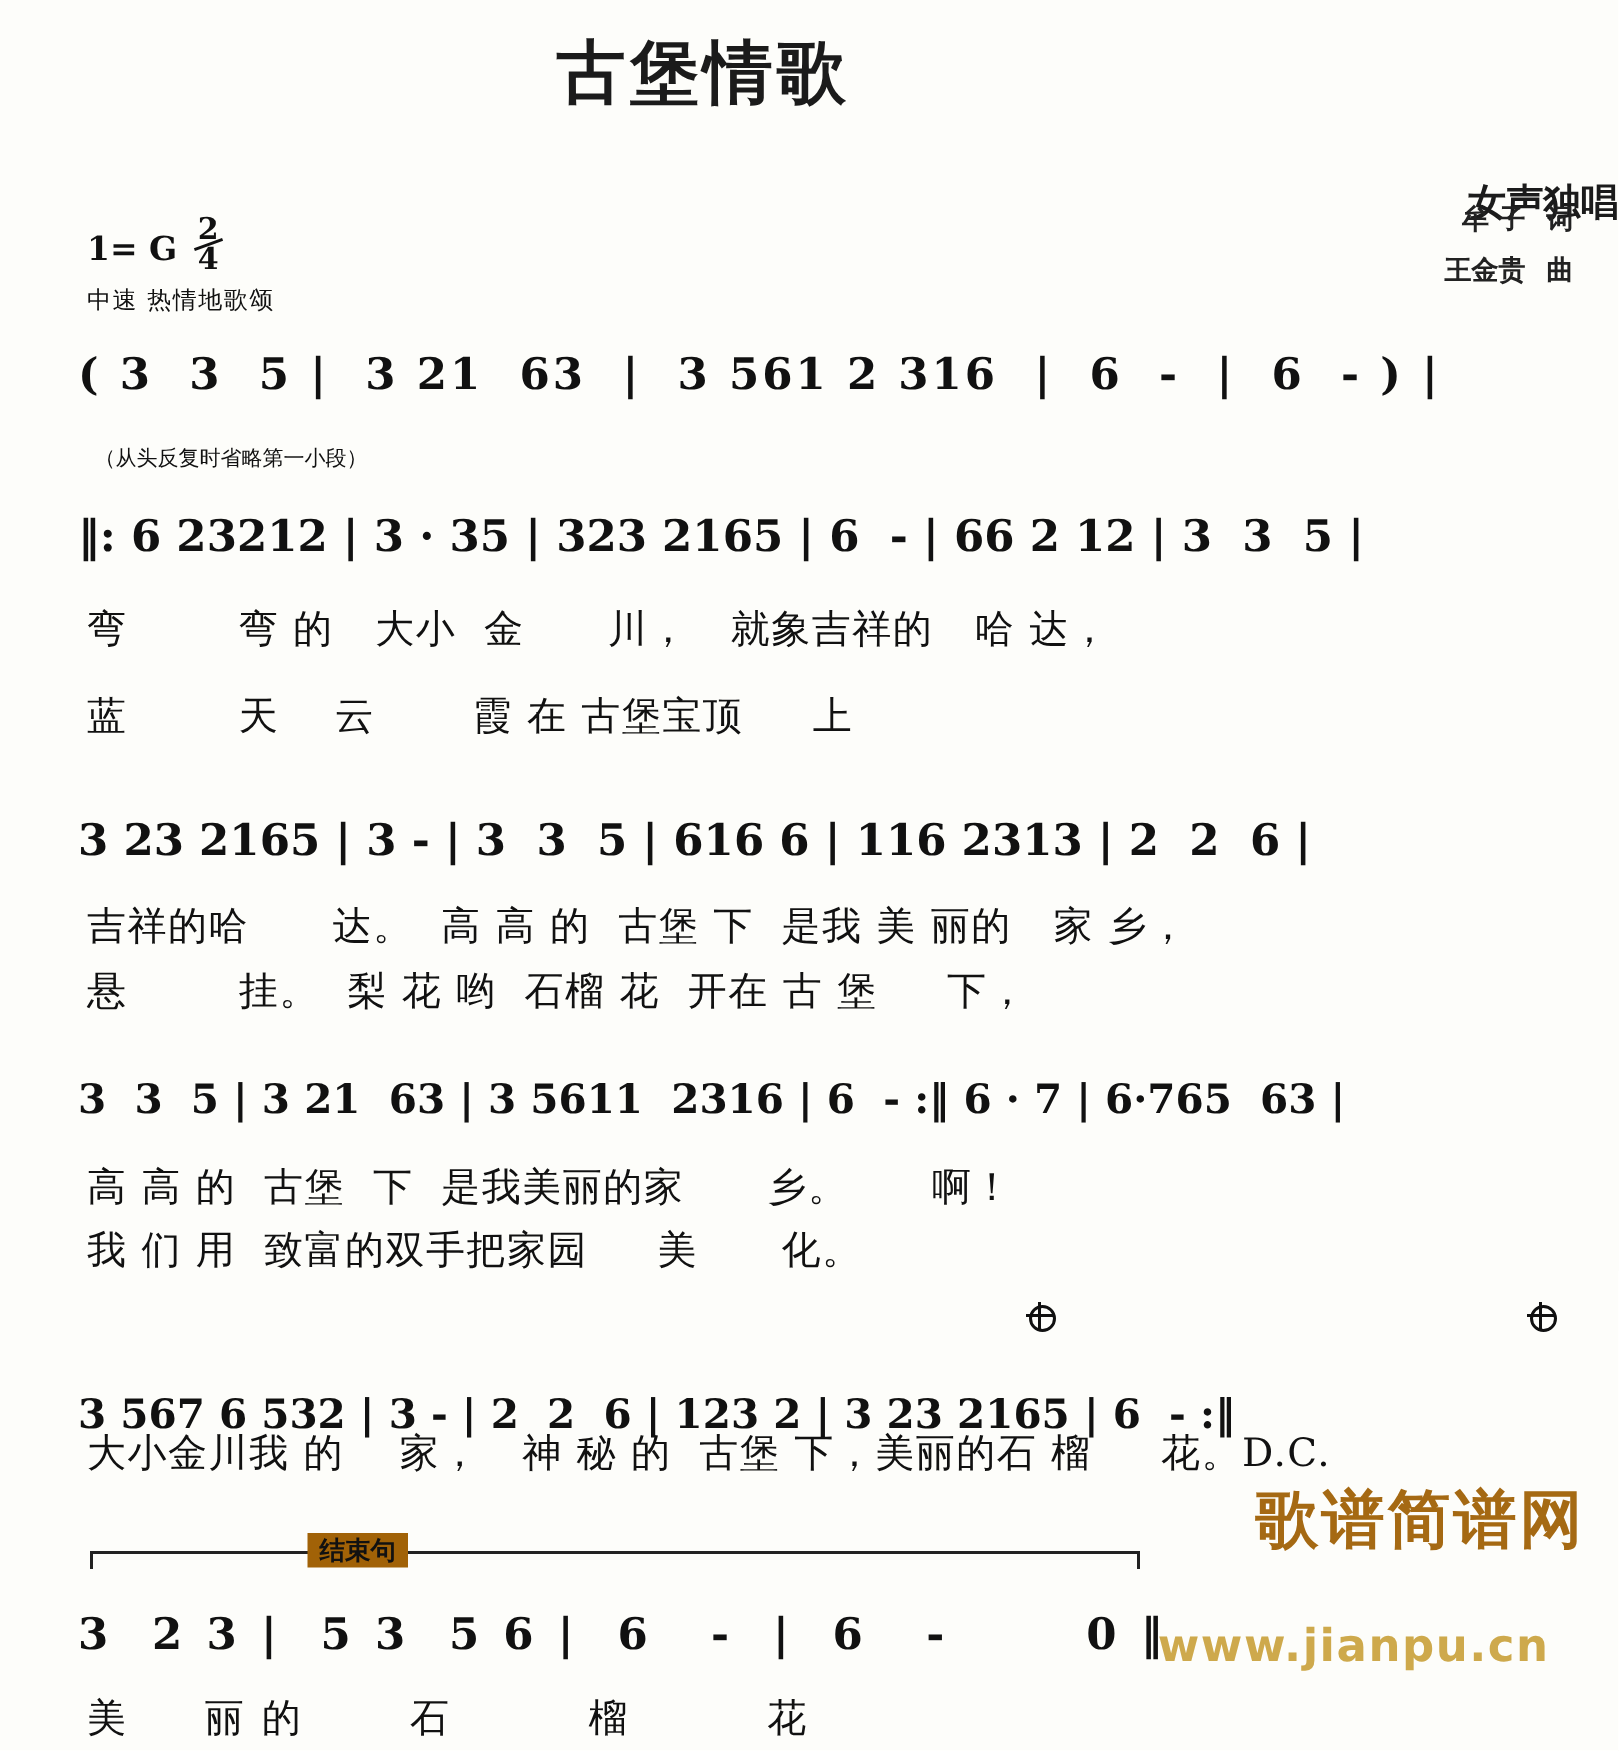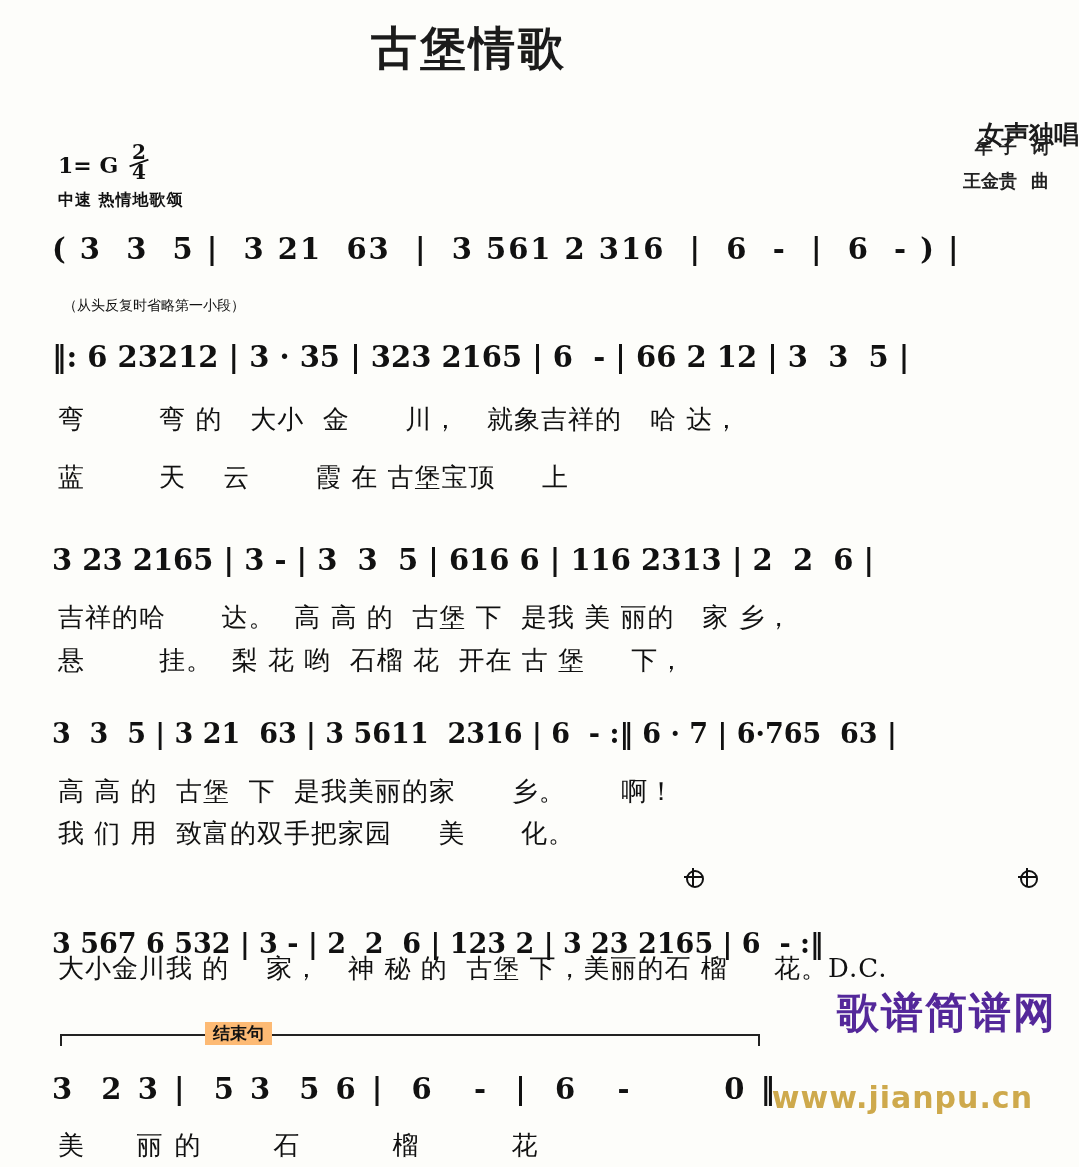--- a/index.html
+++ b/index.html
@@ -83,21 +83,21 @@
     height: 2px;
     background: #111;
     transform: rotate(-20deg);
   }
   .tempo {
     position: absolute;
     left: 58px;
     top: 190px;
     font-family: "DejaVu Serif", serif;
     font-size: 16px;
-    font-weight: bold;
+    font-weight: normal;
     color: #111;
     letter-spacing: 1px;
   }
   .note-hint {
     position: absolute;
     left: 63px;
     top: 297px;
     font-family: Liberation Mono, monospace;
     font-size: 14px;
     color: #111;
@@ -148,36 +148,36 @@
     width: 2px;
     height: 12px;
     background: #222;
   }
   .endmark .tickL { left: 0; }
   .endmark .tickR { right: 0; }
   .endmark .label {
     position: absolute;
     left: 145px;
     top: -4px;
-    background: #fdba74;
+    background: #a16207;
     padding: 0 8px;
     font-family: "DejaVu Serif", serif;
     font-size: 17px;
     font-weight: bold;
     color: #111;
   }
   
   .wm1 {
     position: absolute;
     right: 22px;
     top: 985px;
     font-family: Liberation Sans, sans-serif;
     font-size: 42px;
     font-weight: bold;
-    color: #4c1d95;
+    color: #a16207;
     letter-spacing: 2px;
     opacity: 0.95;
   }
   .wm2 {
     position: absolute;
     right: 46px;
     top: 1080px;
     font-family: "DejaVu Sans", sans-serif;
     font-size: 30px;
     font-weight: bold;

